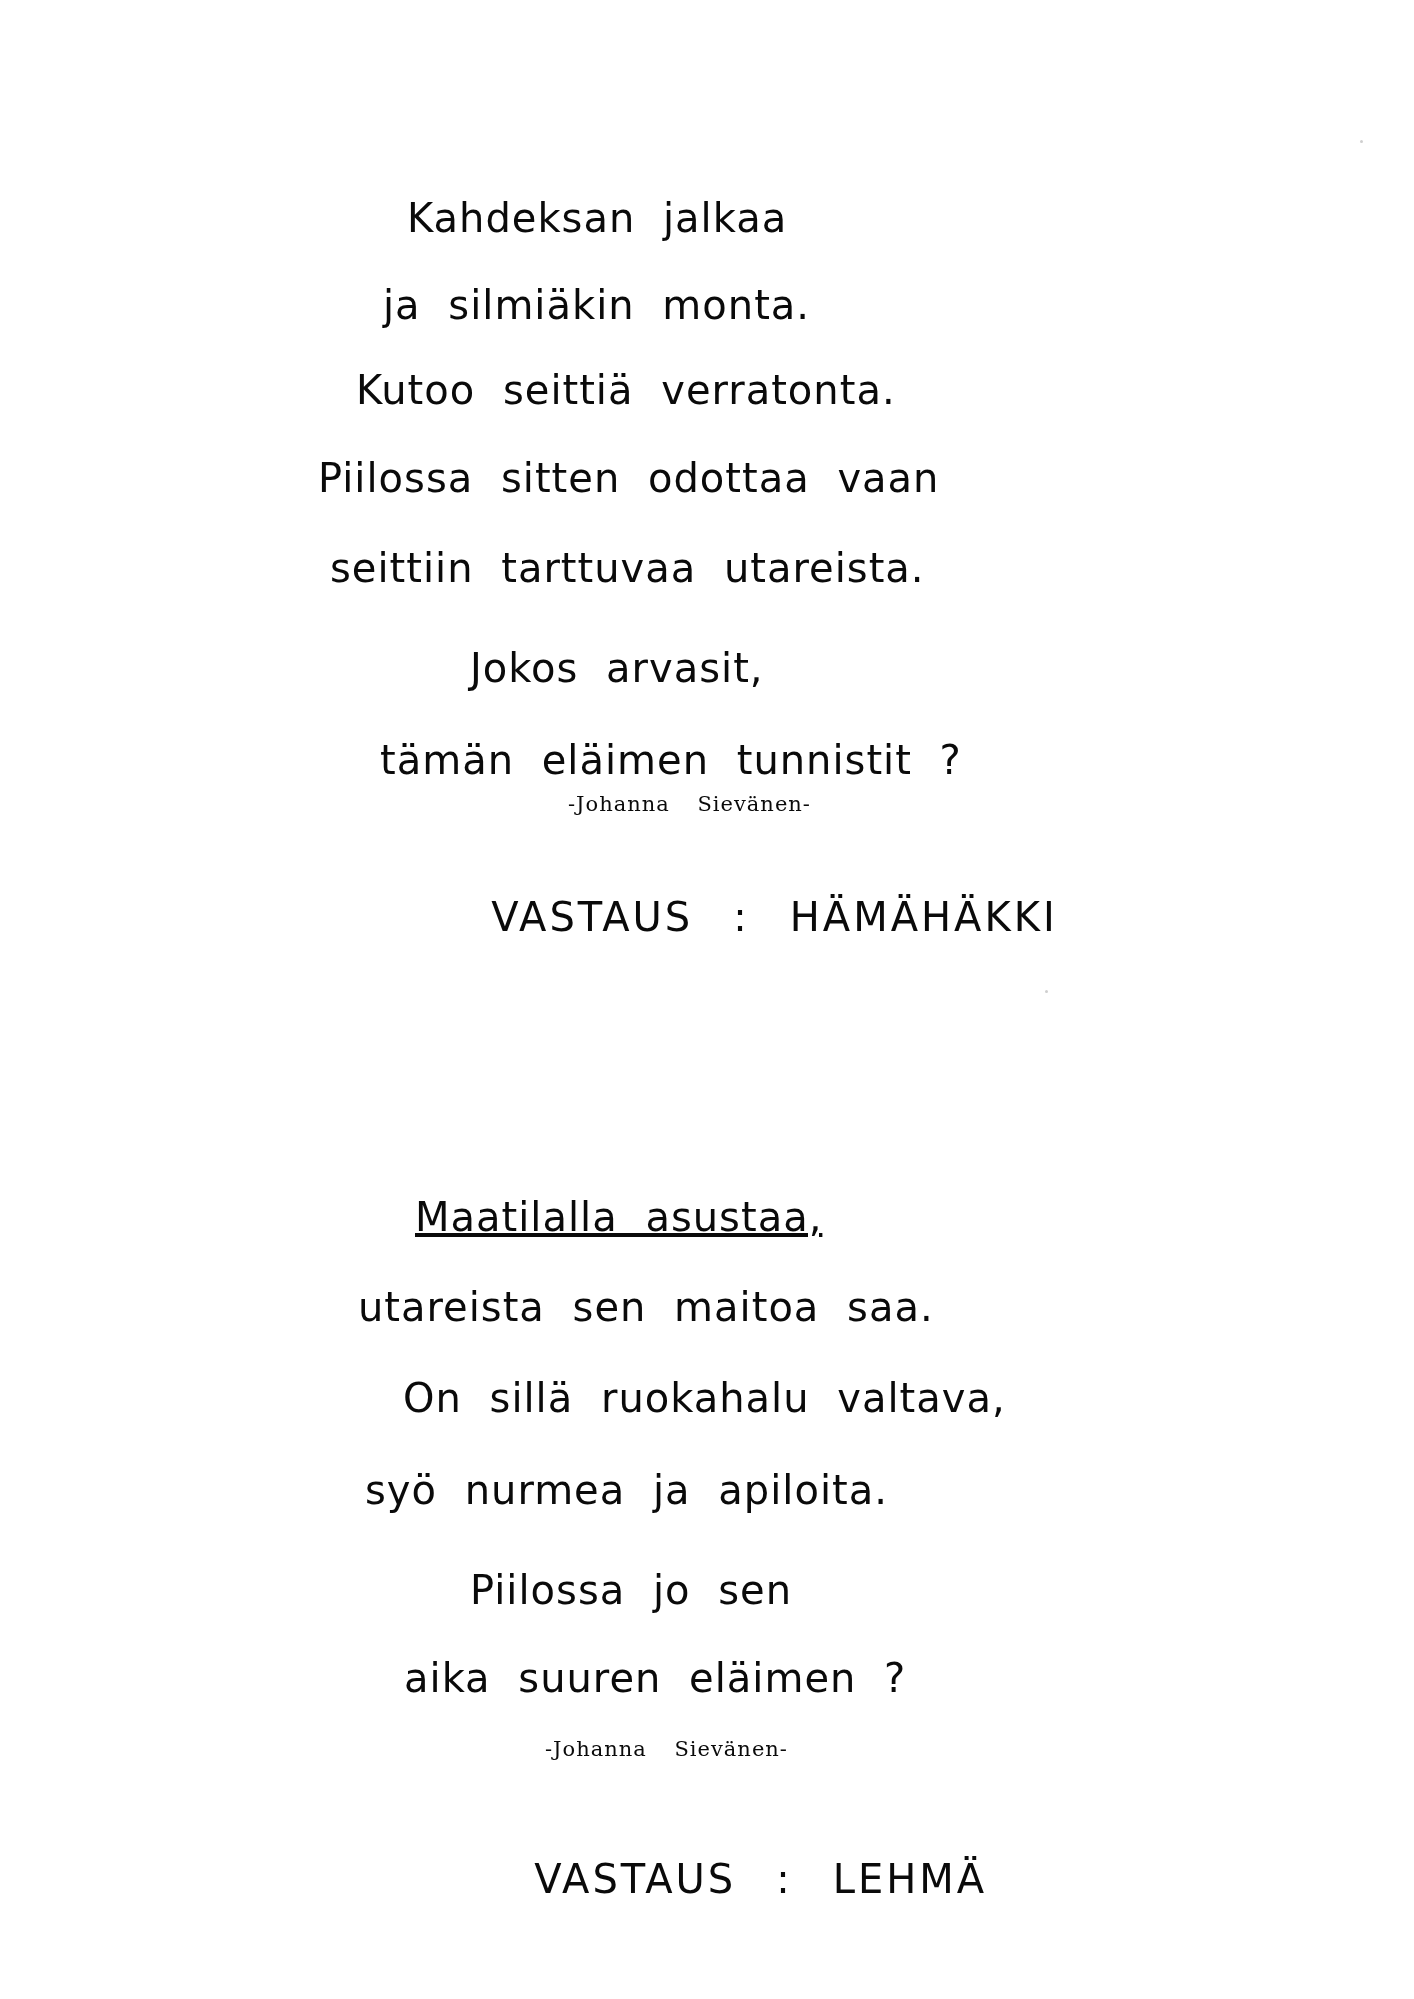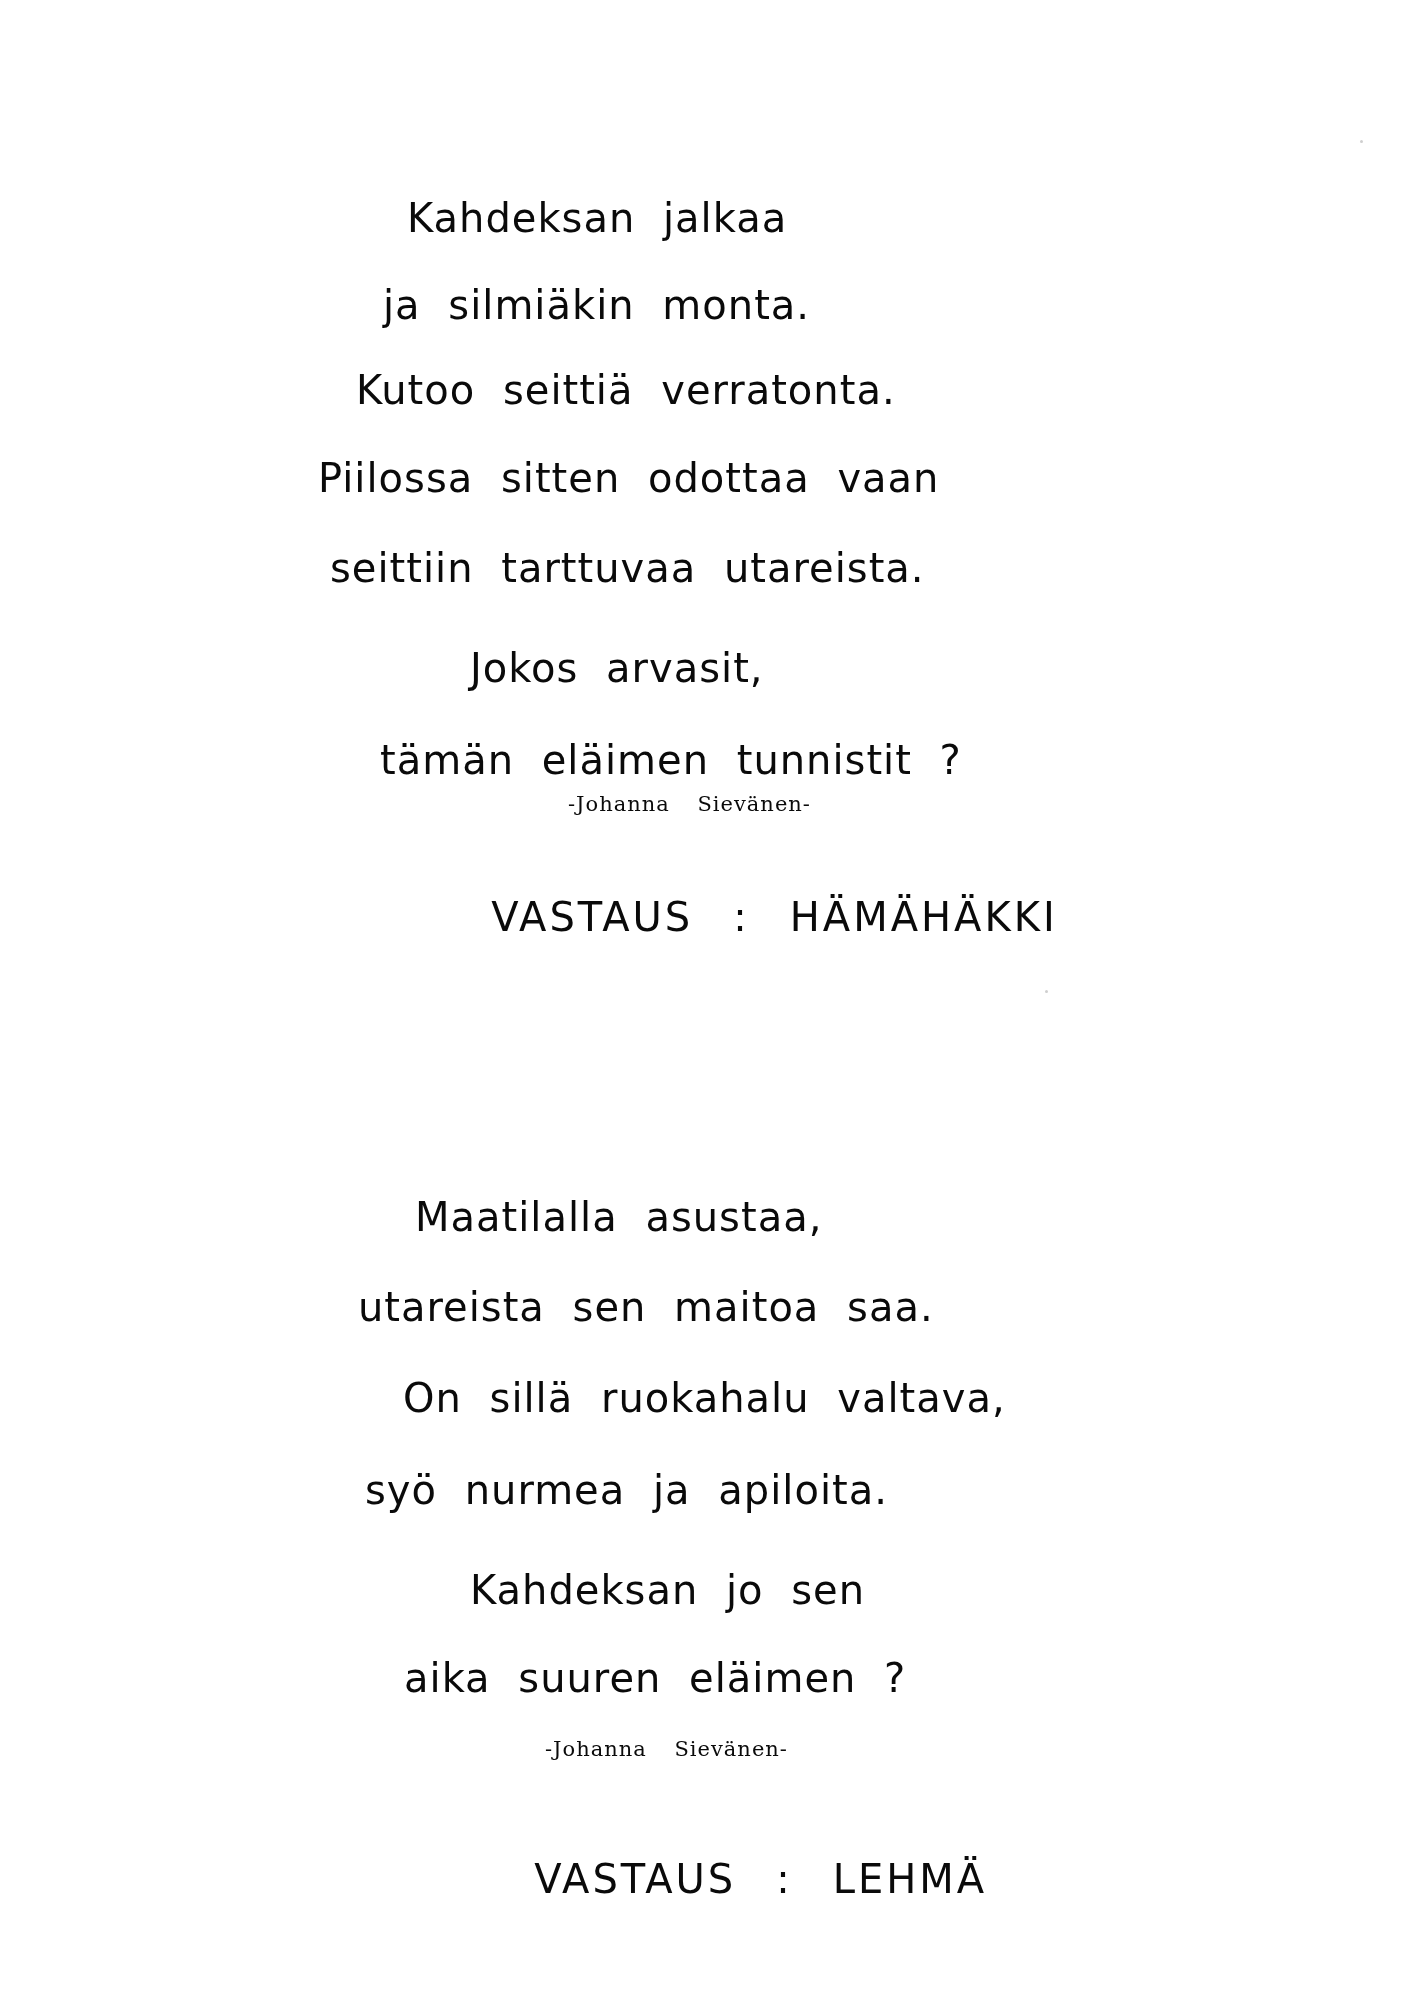--- a/index.html
+++ b/index.html
@@ -27,25 +27,25 @@
     <div class="line" style="left:330px; top:548px;">seittiin tarttuvaa utareista.</div>
     <div class="line" style="left:470px; top:648px;">Jokos arvasit,</div>
     <div class="line" style="left:380px; top:740px;">tämän eläimen tunnistit ?</div>
     <div class="sig" style="left:568px; top:792px;">-Johanna Sievänen-</div>
     <div class="answer" style="left:397px; top:848px;">
       <span class="label">VASTAUS</span><span class="sep">:</span><span class="value">HÄMÄHÄKKI</span>
     </div>
   </section>
 
   <section>
-    <div class="line" style="left:415px; top:1197px;">Maatilalla asustaa,</div>
+    <div class="line" style="left:415px; top:1197px;text-decoration:underline;">Maatilalla asustaa,</div>
     <div class="line" style="left:358px; top:1287px;">utareista sen maitoa saa.</div>
     <div class="line" style="left:403px; top:1378px;">On sillä ruokahalu valtava,</div>
     <div class="line" style="left:365px; top:1470px;">syö nurmea ja apiloita.</div>
-    <div class="line" style="left:470px; top:1570px;">Kahdeksan jo sen</div>
+    <div class="line" style="left:470px; top:1570px;">Piilossa jo sen</div>
     <div class="line" style="left:392px; top:1658px;margin-left:12px;">aika suuren eläimen ?</div>
     <div class="sig" style="left:545px; top:1737px;">-Johanna Sievänen-</div>
     <div class="answer" style="left:440px; top:1810px;">
       <span class="label">VASTAUS</span><span class="sep">:</span><span class="value">LEHMÄ</span>
     </div>
   </section>
 
   <span class="speck" style="left:1045px; top:990px;"></span>
   <span class="speck" style="left:1360px; top:140px;"></span>
 </div>

